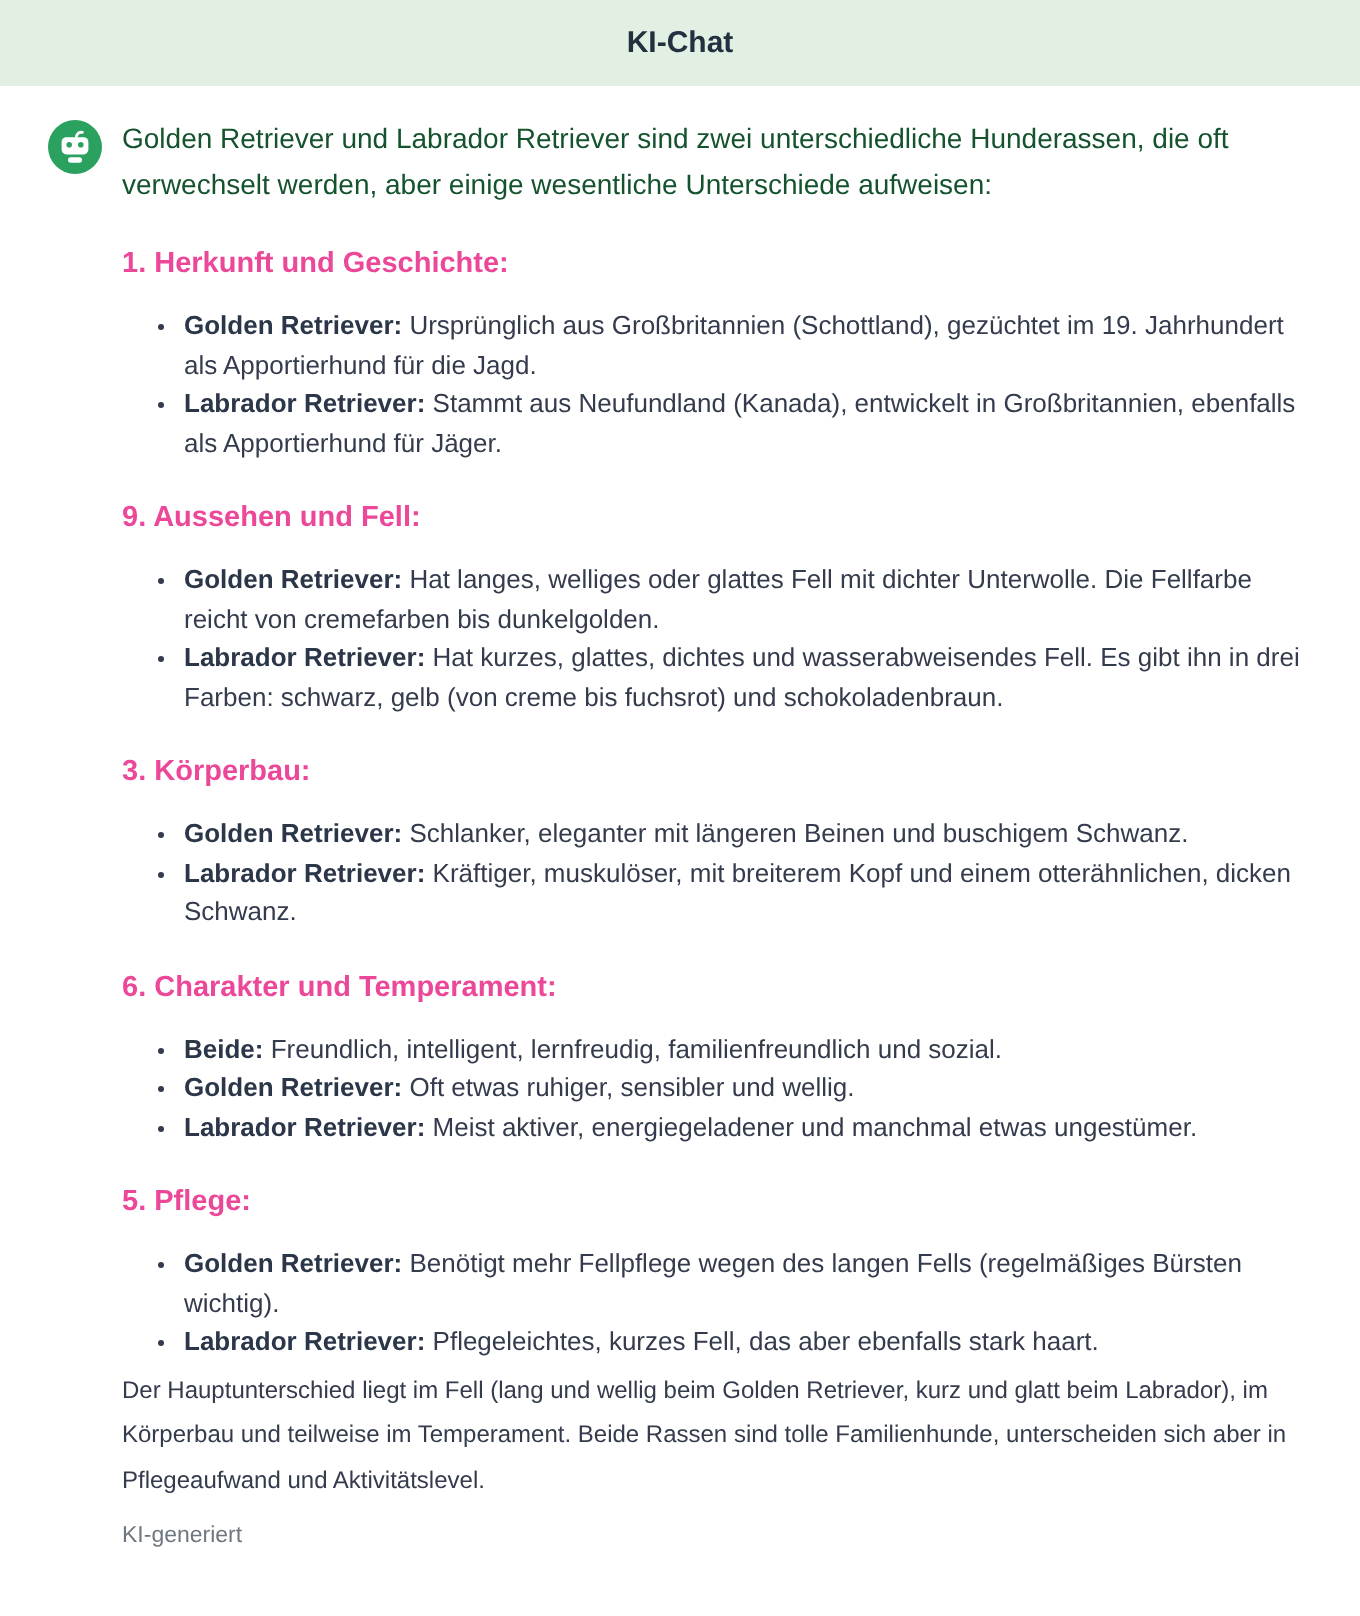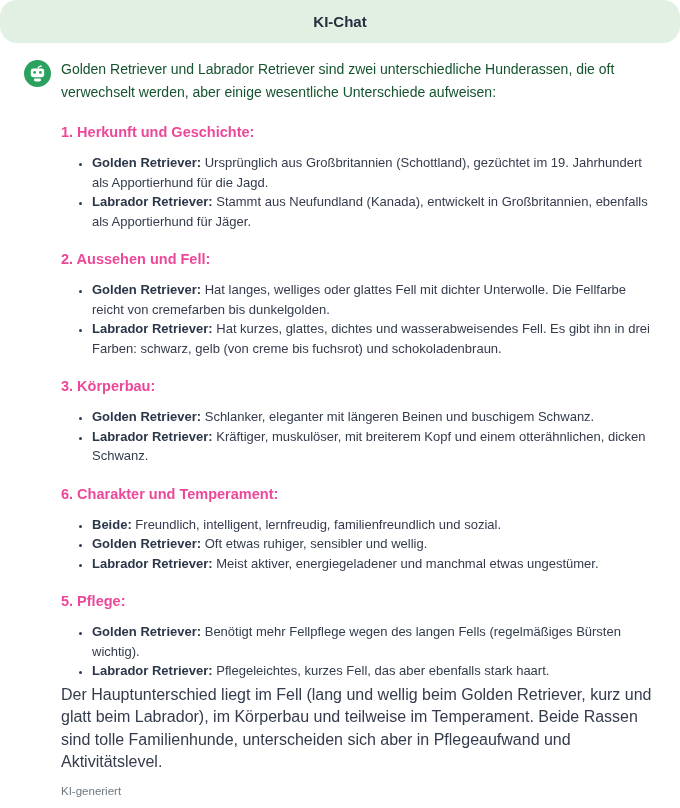--- a/index.html
+++ b/index.html
@@ -11,21 +11,20 @@
     background: #ffffff;
     font-family: "Liberation Sans", "DejaVu Sans", sans-serif;
     color: #333b4c;
   }
   .app-header {
     height: 43px;
     background: #e2f0e3;
     display: flex;
     align-items: center;
     justify-content: center;
-    border-radius: 17px;
   }
   .app-title {
     font-size: 15px;
     font-weight: bold;
     color: #22303f;
   }
   .chat-message {
     display: flex;
     align-items: flex-start;
     padding: 15px 24px 0 24px;
@@ -66,21 +65,21 @@
   }
   ul.bullet-list li::marker { color: #333b4c; font-size: 11px; }
   .bullet-label, .summary-heading { font-weight: bold; color: #2b3649; }
   .summary-heading {
     margin: 17px 0 0 0;
     font-size: 14.5px;
     line-height: 19px;
   }
   .summary-text {
     margin: 3px 0 0 0;
-    font-size: 16px;
+    font-size: 12px;
     line-height: 22.5px;
   }
   .generated-label {
     margin: 11px 0 0 0;
     font-size: 11.5px;
     color: #6e7780;
   }
 </style>
 </head>
 <body>
@@ -103,21 +102,21 @@
 
   <div class="message-content">
     <p class="intro">Golden Retriever und Labrador Retriever sind zwei unterschiedliche Hunderassen, die oft verwechselt werden, aber einige wesentliche Unterschiede aufweisen:</p>
 
     <p class="section-heading">1. Herkunft und Geschichte:</p>
     <ul class="bullet-list">
       <li><span class="bullet-label">Golden Retriever:</span> <span>Ursprünglich aus Großbritannien (Schottland), gezüchtet im 19. Jahrhundert als Apportierhund für die Jagd.</span></li>
       <li><span class="bullet-label">Labrador Retriever:</span> <span>Stammt aus Neufundland (Kanada), entwickelt in Großbritannien, ebenfalls als Apportierhund für Jäger.</span></li>
     </ul>
 
-    <p class="section-heading">2. Aussehen und Fell:</p>
+    <p class="section-heading">9. Aussehen und Fell:</p>
     <ul class="bullet-list">
       <li><span class="bullet-label">Golden Retriever:</span> <span>Hat langes, welliges oder glattes Fell mit dichter Unterwolle. Die Fellfarbe reicht von cremefarben bis dunkelgolden.</span></li>
       <li><span class="bullet-label">Labrador Retriever:</span> <span>Hat kurzes, glattes, dichtes und wasserabweisendes Fell. Es gibt ihn in drei Farben: schwarz, gelb (von creme bis fuchsrot) und schokoladenbraun.</span></li>
     </ul>
 
     <p class="section-heading">3. Körperbau:</p>
     <ul class="bullet-list">
       <li><span class="bullet-label">Golden Retriever:</span> <span>Schlanker, eleganter mit längeren Beinen und buschigem Schwanz.</span></li>
       <li><span class="bullet-label">Labrador Retriever:</span> <span>Kräftiger, muskulöser, mit breiterem Kopf und einem otterähnlichen, dicken Schwanz.</span></li>
     </ul>

